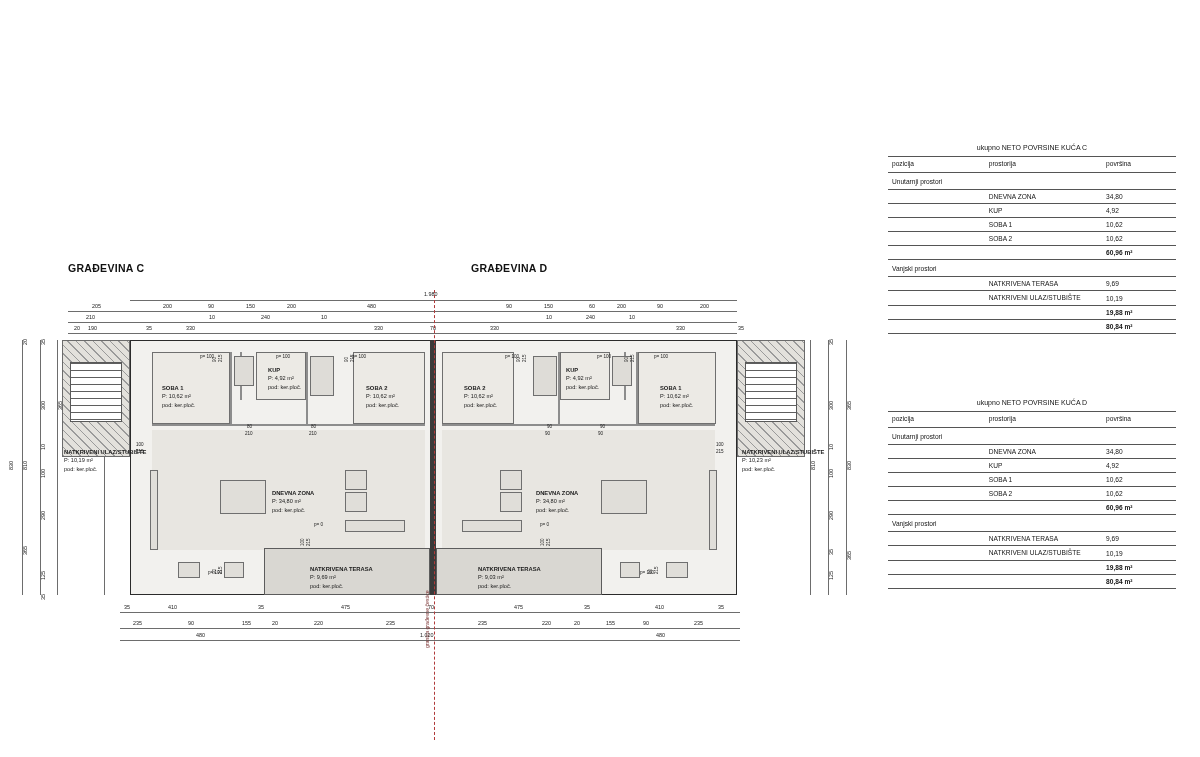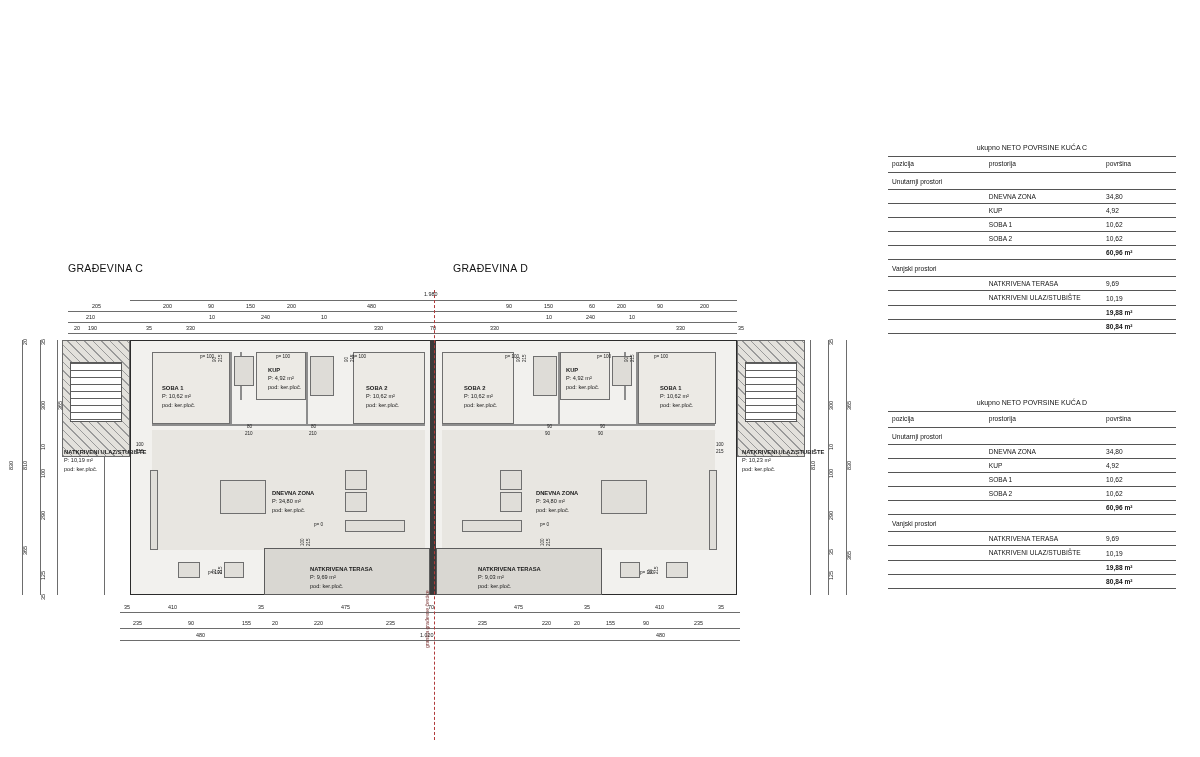--- a/index.html
+++ b/index.html
@@ -13,26 +13,26 @@
     position: relative;
     font-family: "Liberation Sans", sans-serif;
     color: #1a1a1a;
     overflow: hidden;
   }
 
   
   .bldg-title {
     position: absolute;
     font-size: 10.5px;
-    font-weight: normal;
+    font-weight: bold;
     letter-spacing: 0.3px;
     color: #111;
   }
   #title-c { left: 68px; top: 262px; }
-  #title-d { left: 453px; top: 262px; }
+  #title-d { left: 471px; top: 262px; }
 
   
   #plan {
     position: absolute;
     left: 0px; top: 0px;
     width: 870px; height: 757px;
   }
 
   
   .outline {

